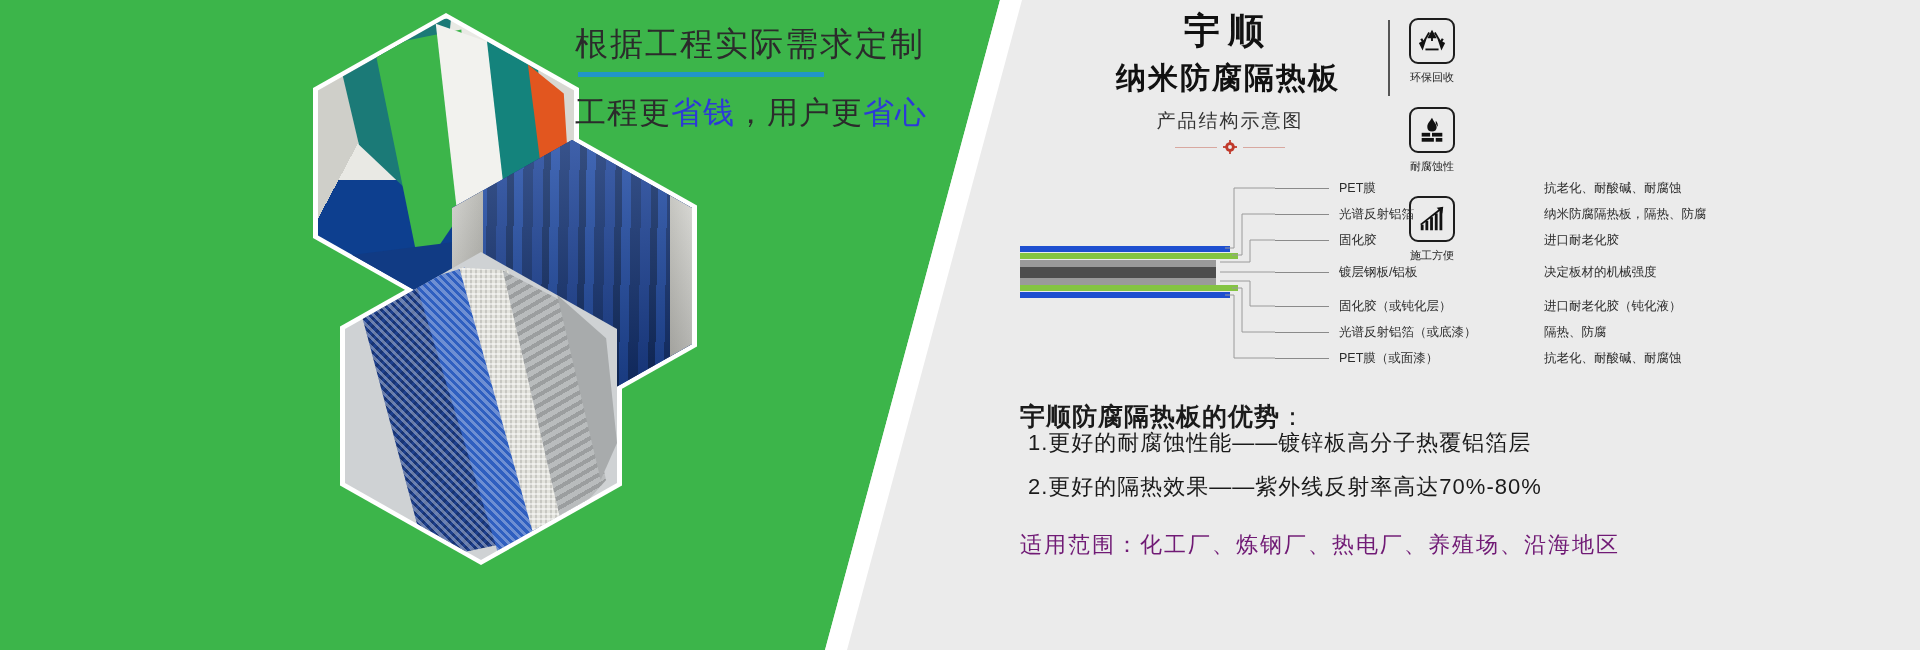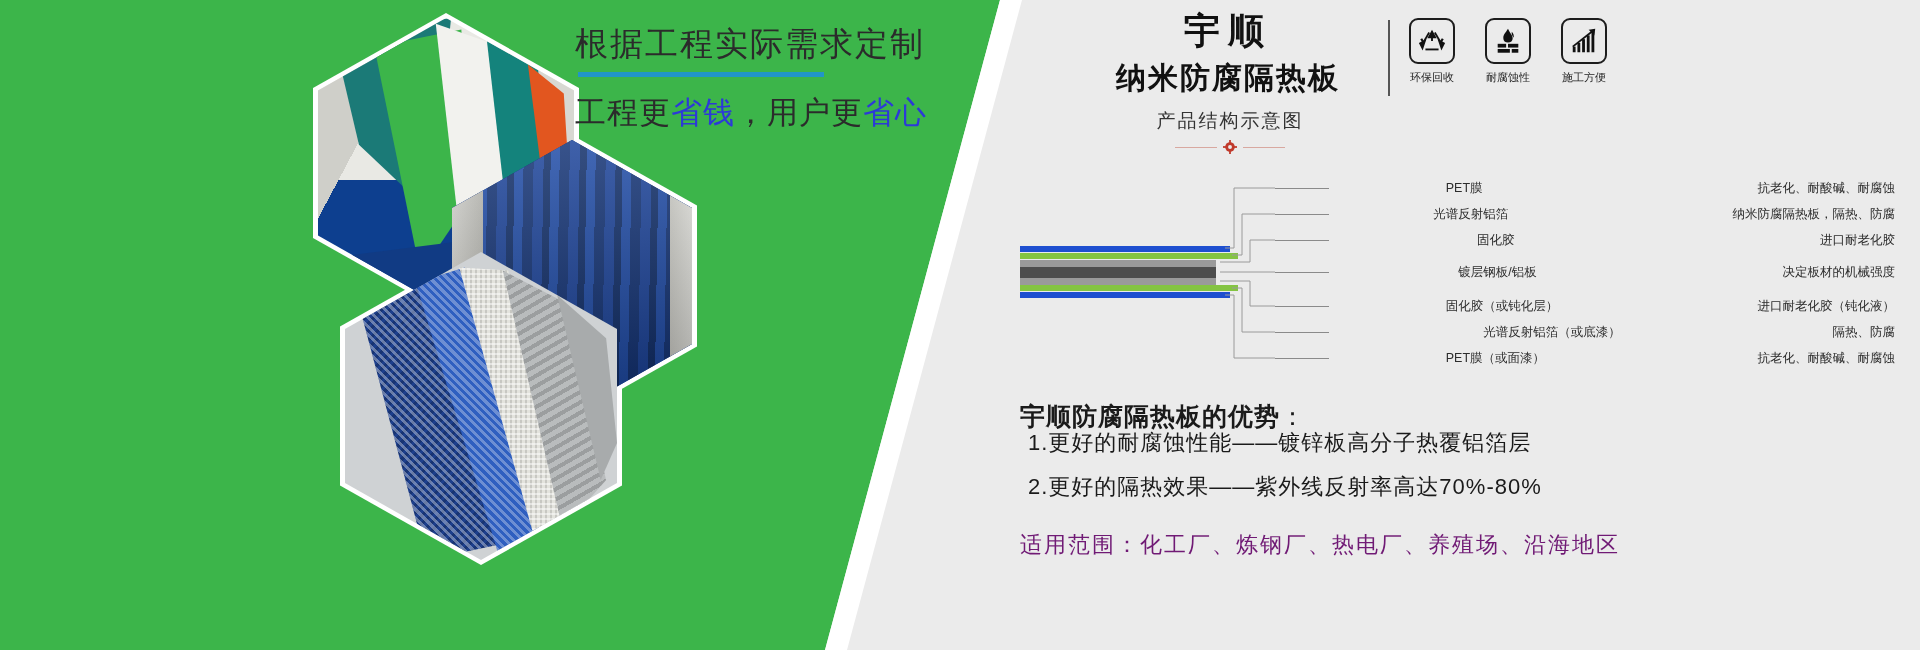--- a/index.html
+++ b/index.html
@@ -179,21 +179,21 @@
     line-height: 1.1;
   }
   .brand-sub {
     font-size: 30px; font-weight: 700; letter-spacing: 2px; color: #111;
     margin-top: 6px; white-space: nowrap;
   }
   .divider-v {
     position: absolute; left: 368px; top: 20px;
     width: 2px; height: 76px; background: #555;
   }
-  .badges { position: absolute; left: 385px; top: 18px; display: flex; gap: 22px; }
+  .badges { position: absolute; left: 385px; top: 18px; display: flex; gap: 22px; flex-direction: column; }
   .badge { width: 54px; text-align: center; }
   .badge-box {
     width: 46px; height: 46px; margin: 0 auto;
     border: 2px solid #1d1d1d; border-radius: 9px;
     display: flex; align-items: center; justify-content: center;
   }
   .badge-label { margin-top: 6px; font-size: 11px; color: #1d1d1d; white-space: nowrap; }
 
   .struct-title {
     position: absolute; left: 0; top: 108px; width: 420px; text-align: center;
@@ -216,21 +216,21 @@
   .pl-core    { top: 29px; width: 196px; height: 11px; background: #4d4d4d; }
   .pl-grey-b  { top: 40px; width: 196px; height: 7px;  background: #9a9a9a; }
   .pl-green-b { top: 47px; width: 218px; height: 6px;  background: #84c442; }
   .pl-blue-b  { top: 54px; width: 210px; height: 6px;  background: #1e4fd0; }
 
   .leader-svg { position: absolute; left: 0; top: 0; }
 
   .rows { position: absolute; left: 255px; top: 0; width: 620px; }
   .row {
     position: absolute; left: 0; width: 620px;
-    display: flex; align-items: center; justify-content: space-between;
+    display: flex; align-items: center;
   }
   .row .dash { width: 54px; height: 1px; background: #8a8a8a; margin-right: 10px; }
   .row .name { width: 205px; font-size: 12.5px; color: #2c2c2c; white-space: nowrap; }
   .row .desc { font-size: 12.5px; color: #2c2c2c; white-space: nowrap; }
 
   
   .adv-title {
     position: absolute; left: 0; top: 400px;
     font-size: 25px; font-weight: 700; color: #1a1a1a; letter-spacing: 1px;
   }

